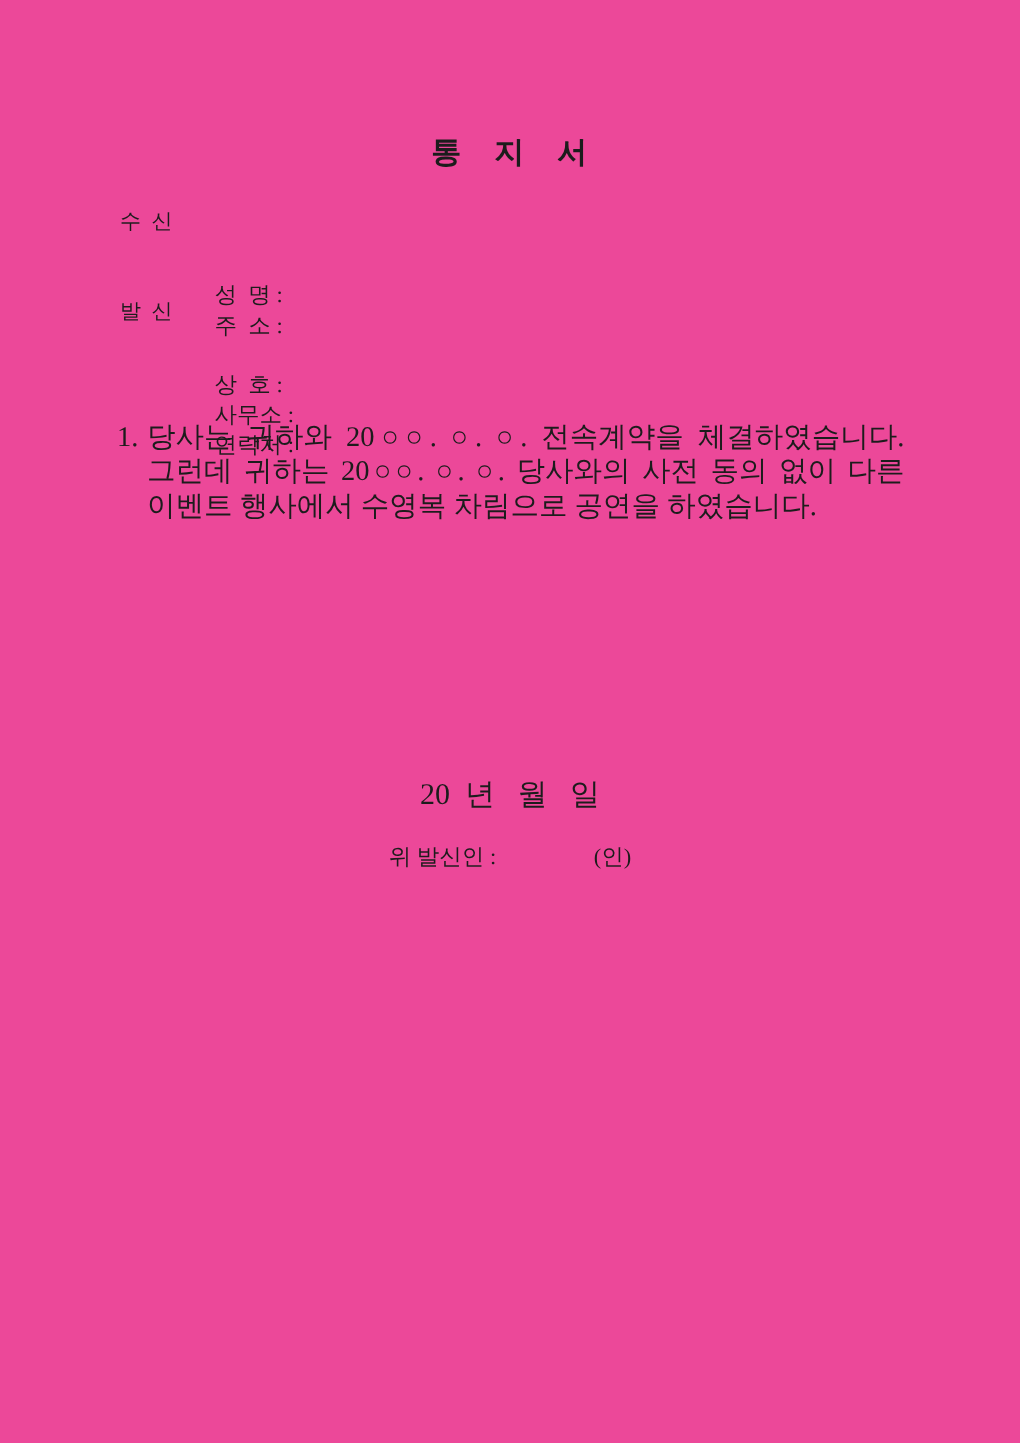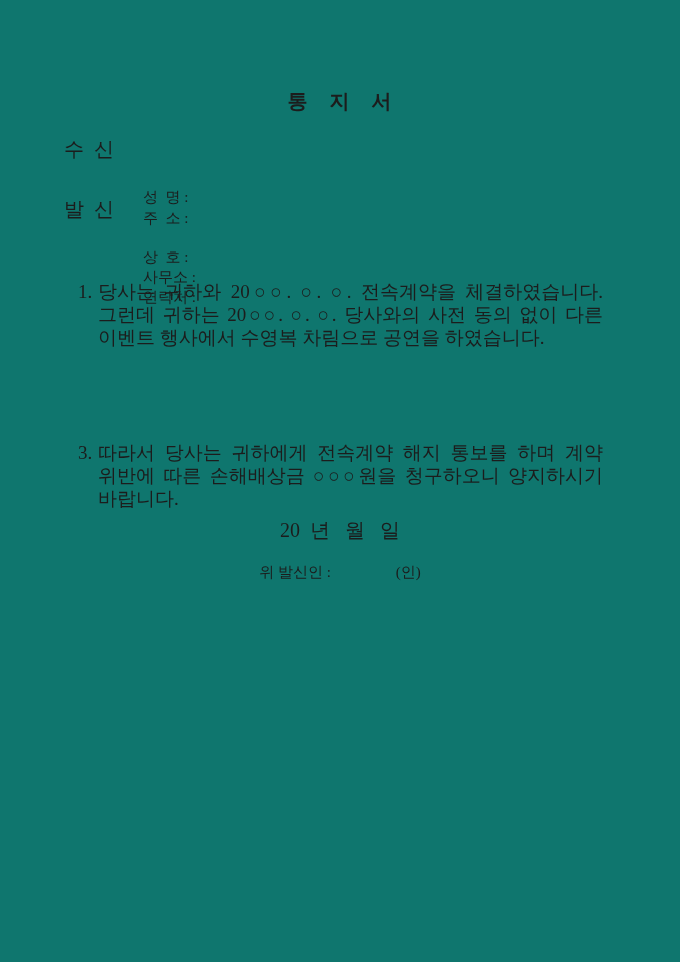--- a/index.html
+++ b/index.html
@@ -4,41 +4,41 @@
 <style>
   html, body {
     margin: 0;
     padding: 0;
     background: #ffffff;
   }
   .page {
     position: relative;
     width: 680px;
     height: 962px;
-    background: #0f766e;
+    background: #ec4899;
     color: #1c1c1c;
     font-family: "Liberation Serif", "DejaVu Serif", serif;
     overflow: hidden;
   }
   .title {
     position: absolute;
     top: 88px;
     left: 0;
     width: 100%;
     margin: 0;
     text-align: center;
     font-size: 20px;
     font-weight: bold;
     white-space: pre;
     letter-spacing: 1px;
   }
   .hwho {
     position: absolute;
-    left: 64px;
-    font-size: 20px;
+    left: 80px;
+    font-size: 14px;
     line-height: 20px;
     white-space: pre;
   }
   .hfield {
     position: absolute;
     left: 143px;
     font-size: 15px;
     line-height: 20px;
     white-space: pre;
     margin-top: 48px;
@@ -98,21 +98,20 @@
   <span class="hfield" style="top:160px"><span>주  소 :</span><span class="val"></span></span>
 
   <span class="hwho" style="top:199px">발  신</span>
   <span class="hfield" style="top:199px"><span>상  호 :</span><span class="val"></span></span>
   <span class="hfield" style="top:219px"><span>사무소 :</span><span class="val"></span></span>
   <span class="hfield" style="top:239px"><span>연락처 :</span><span class="val"></span></span>
 
   <div class="para" style="top:280px"><span class="pnum">1.</span><span>당사는 귀하와 20○○. ○. ○. 전속계약을 체결하였습니다. 그런데 귀하는 20○○. ○. ○. 당사와의 사전 동의 없이 다른 이벤트 행사에서 수영복 차림으로 공연을 하였습니다.</span></div>
 
 
-  <div class="para" style="top:441px"><span class="pnum">3.</span><span>따라서 당사는 귀하에게 전속계약 해지 통보를 하며 계약 위반에 따른 손해배상금 ○○○원을 청구하오니 양지하시기 바랍니다.</span></div>
 
   <div class="dateline">20  년   월   일</div>
 
   <div class="sig">
     <span>위 발신인 :</span>
     <span>(인)</span>
   </div>
 
 </div>
 

